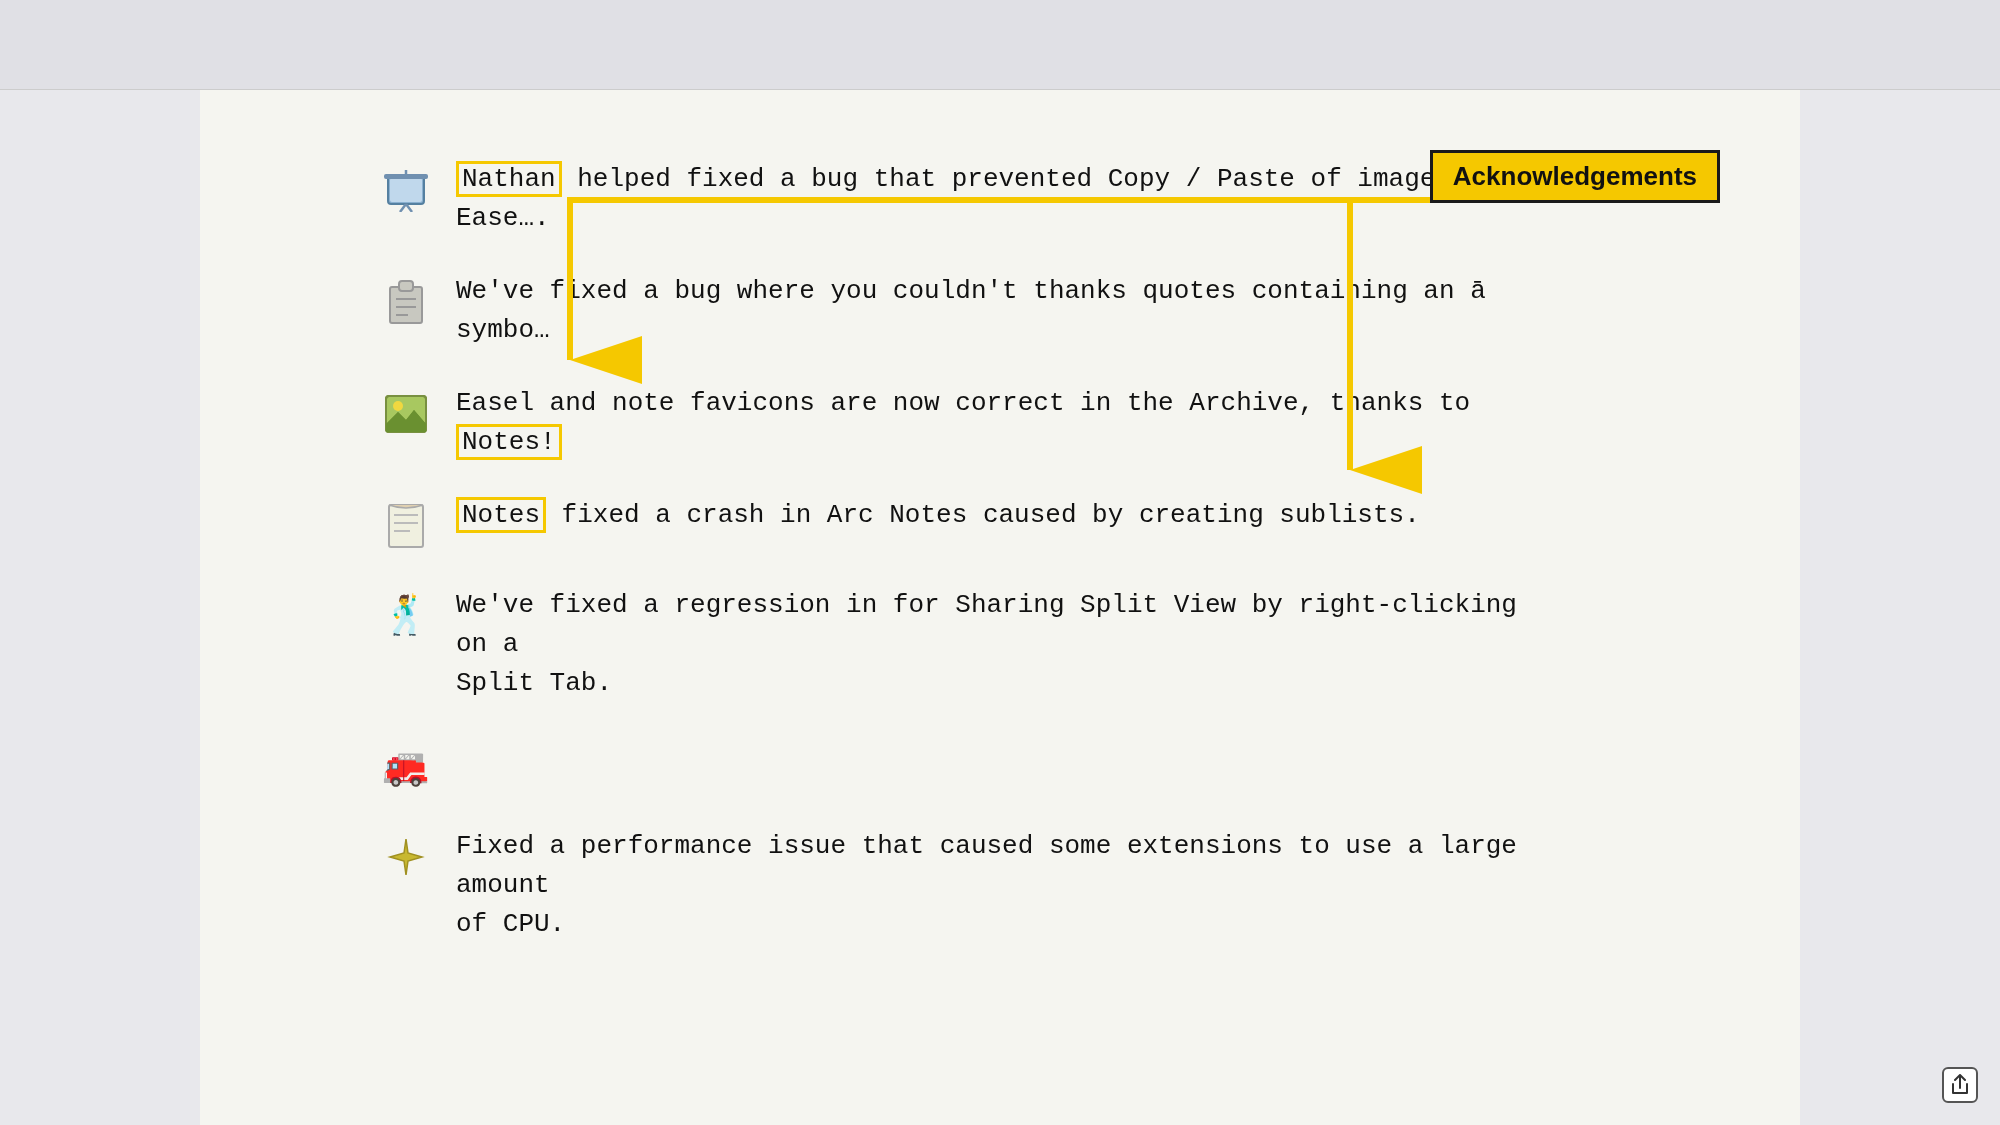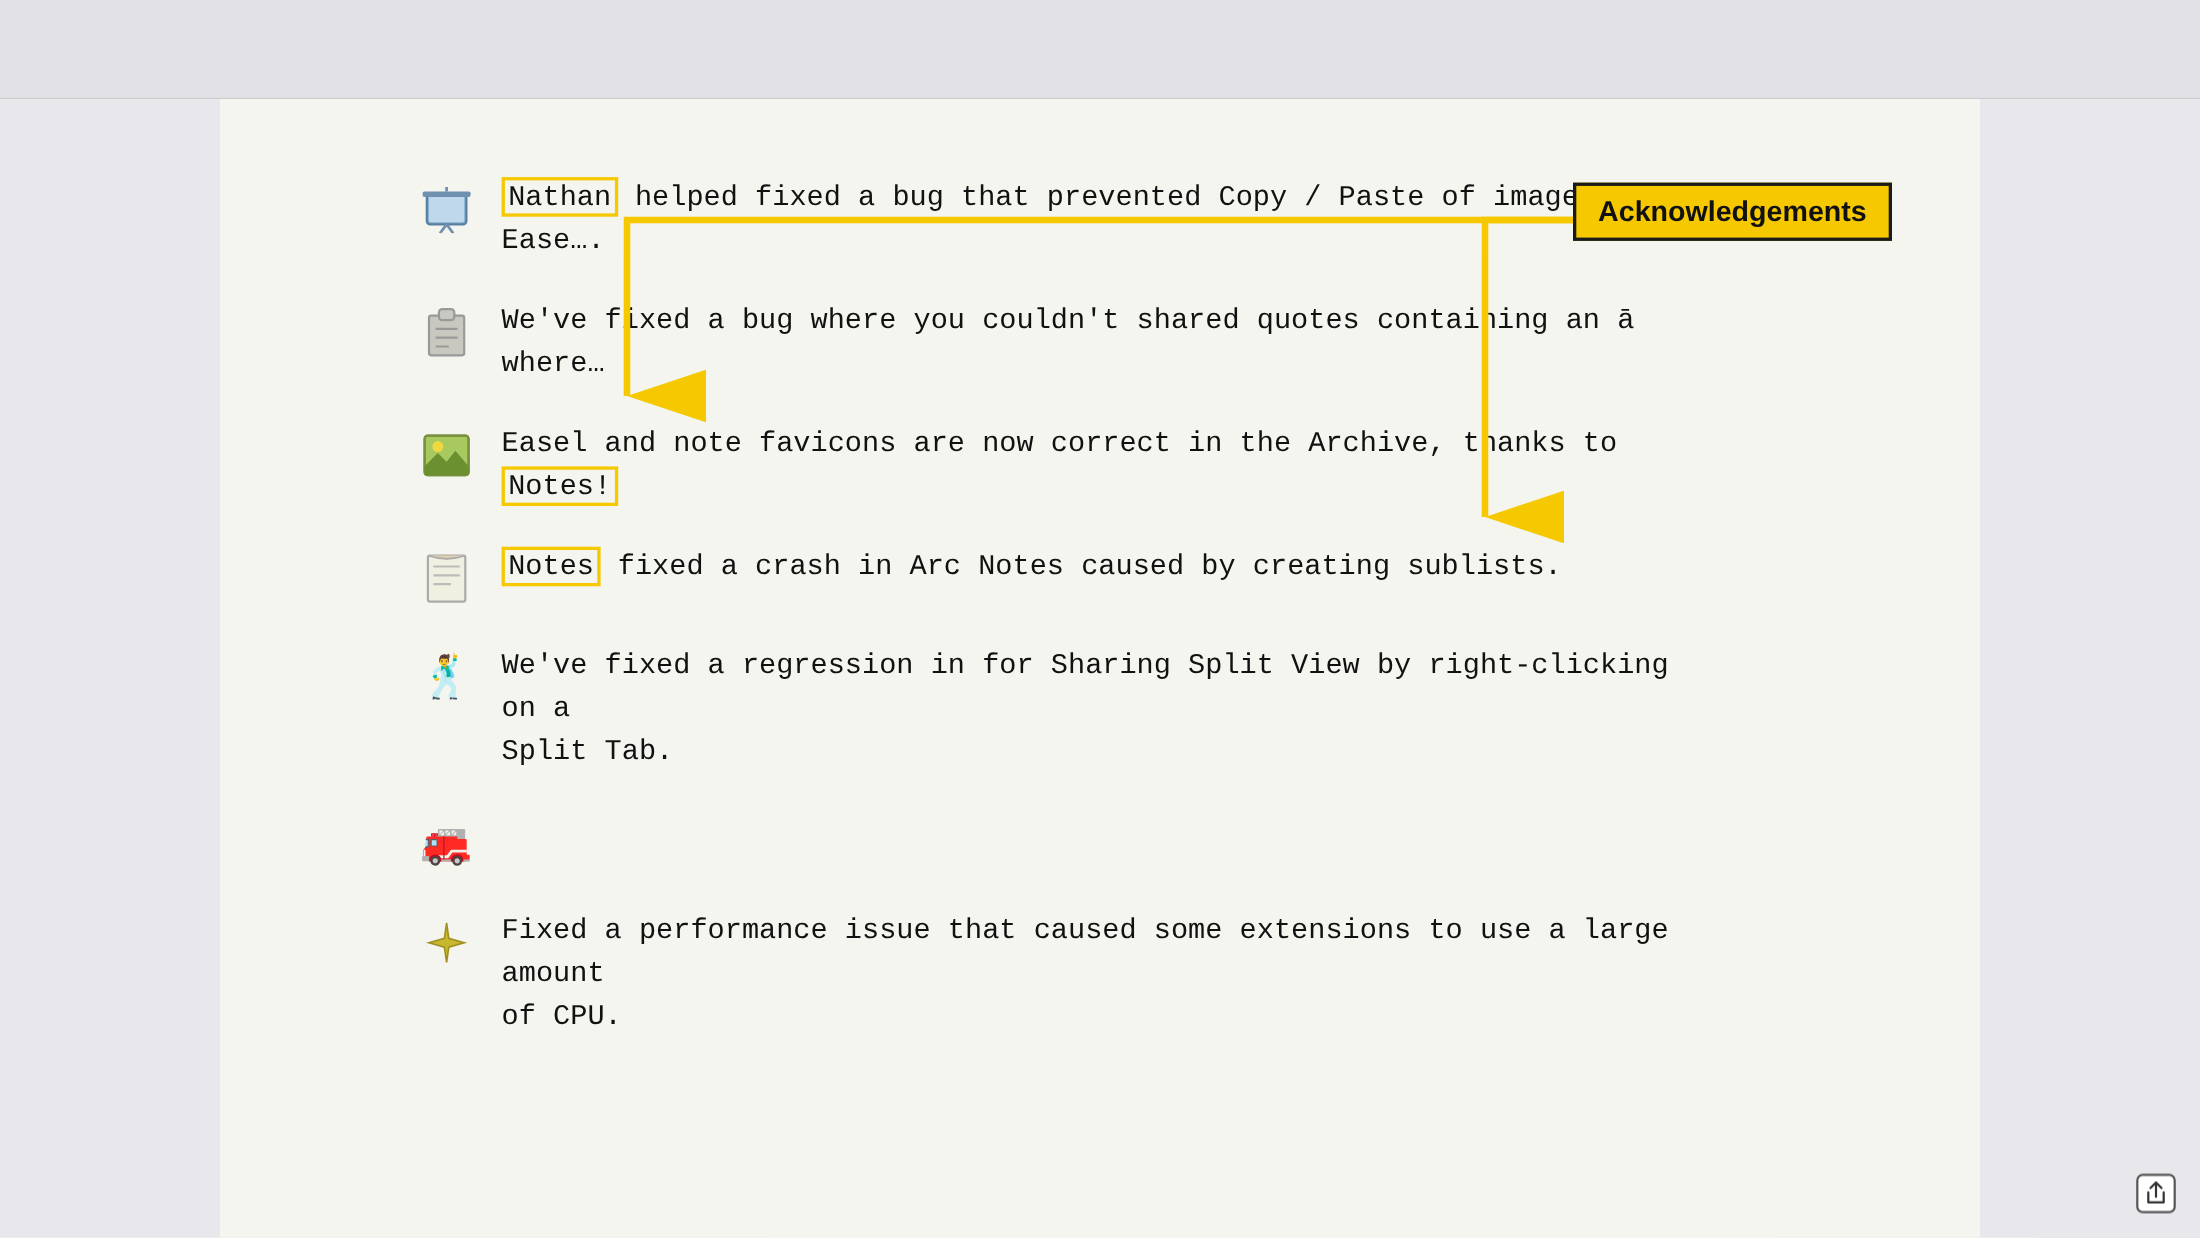--- a/index.html
+++ b/index.html
@@ -36,21 +36,21 @@
       color: #111;
       text-transform: uppercase;
       border-bottom: 3px solid #3a6ff7;
       display: inline-block;
       padding-bottom: 4px;
       margin-bottom: 40px;
     }
 
     .acknowledgements-badge {
       position: absolute;
-      top: 76px;
+      top: 60px;
       right: 80px;
       background: #f5c800;
       border: 3px solid #1a1a1a;
       padding: 8px 20px;
       font-size: 26px;
       font-weight: 700;
       color: #111;
       font-family: Arial, sans-serif;
       z-index: 10;
     }
@@ -179,21 +179,21 @@
       <div class="item-icon">
         <svg width="40" height="46" viewBox="0 0 40 46">
           <rect x="4" y="8" width="32" height="36" rx="2" fill="#c8c8c0" stroke="#999" stroke-width="2"></rect>
           <rect x="13" y="2" width="14" height="10" rx="3" fill="#c8c8c0" stroke="#999" stroke-width="2"></rect>
           <line x1="10" y1="20" x2="30" y2="20" stroke="#999" stroke-width="2"></line>
           <line x1="10" y1="28" x2="30" y2="28" stroke="#999" stroke-width="2"></line>
           <line x1="10" y1="36" x2="22" y2="36" stroke="#999" stroke-width="2"></line>
         </svg>
       </div>
       <div class="item-text">
-        We've fixed a bug where you couldn't shared quotes containing an ā where…
+        We've fixed a bug where you couldn't thanks quotes containing an ā symbo…
       </div>
     </li>
 
     <li class="list-item">
       <div class="item-icon">
         <svg width="44" height="44" viewBox="0 0 44 44">
           <rect x="2" y="4" width="40" height="36" rx="3" fill="#a8c860" stroke="#789040" stroke-width="2"></rect>
           <rect x="2" y="4" width="40" height="36" rx="3" fill="none" stroke="#789040" stroke-width="2"></rect>
           <ellipse cx="14" cy="14" rx="5" ry="5" fill="#f0d840"></ellipse>
           <polyline points="2,32 14,20 22,28 30,18 42,32" fill="#6a9030" stroke="none"></polyline>

